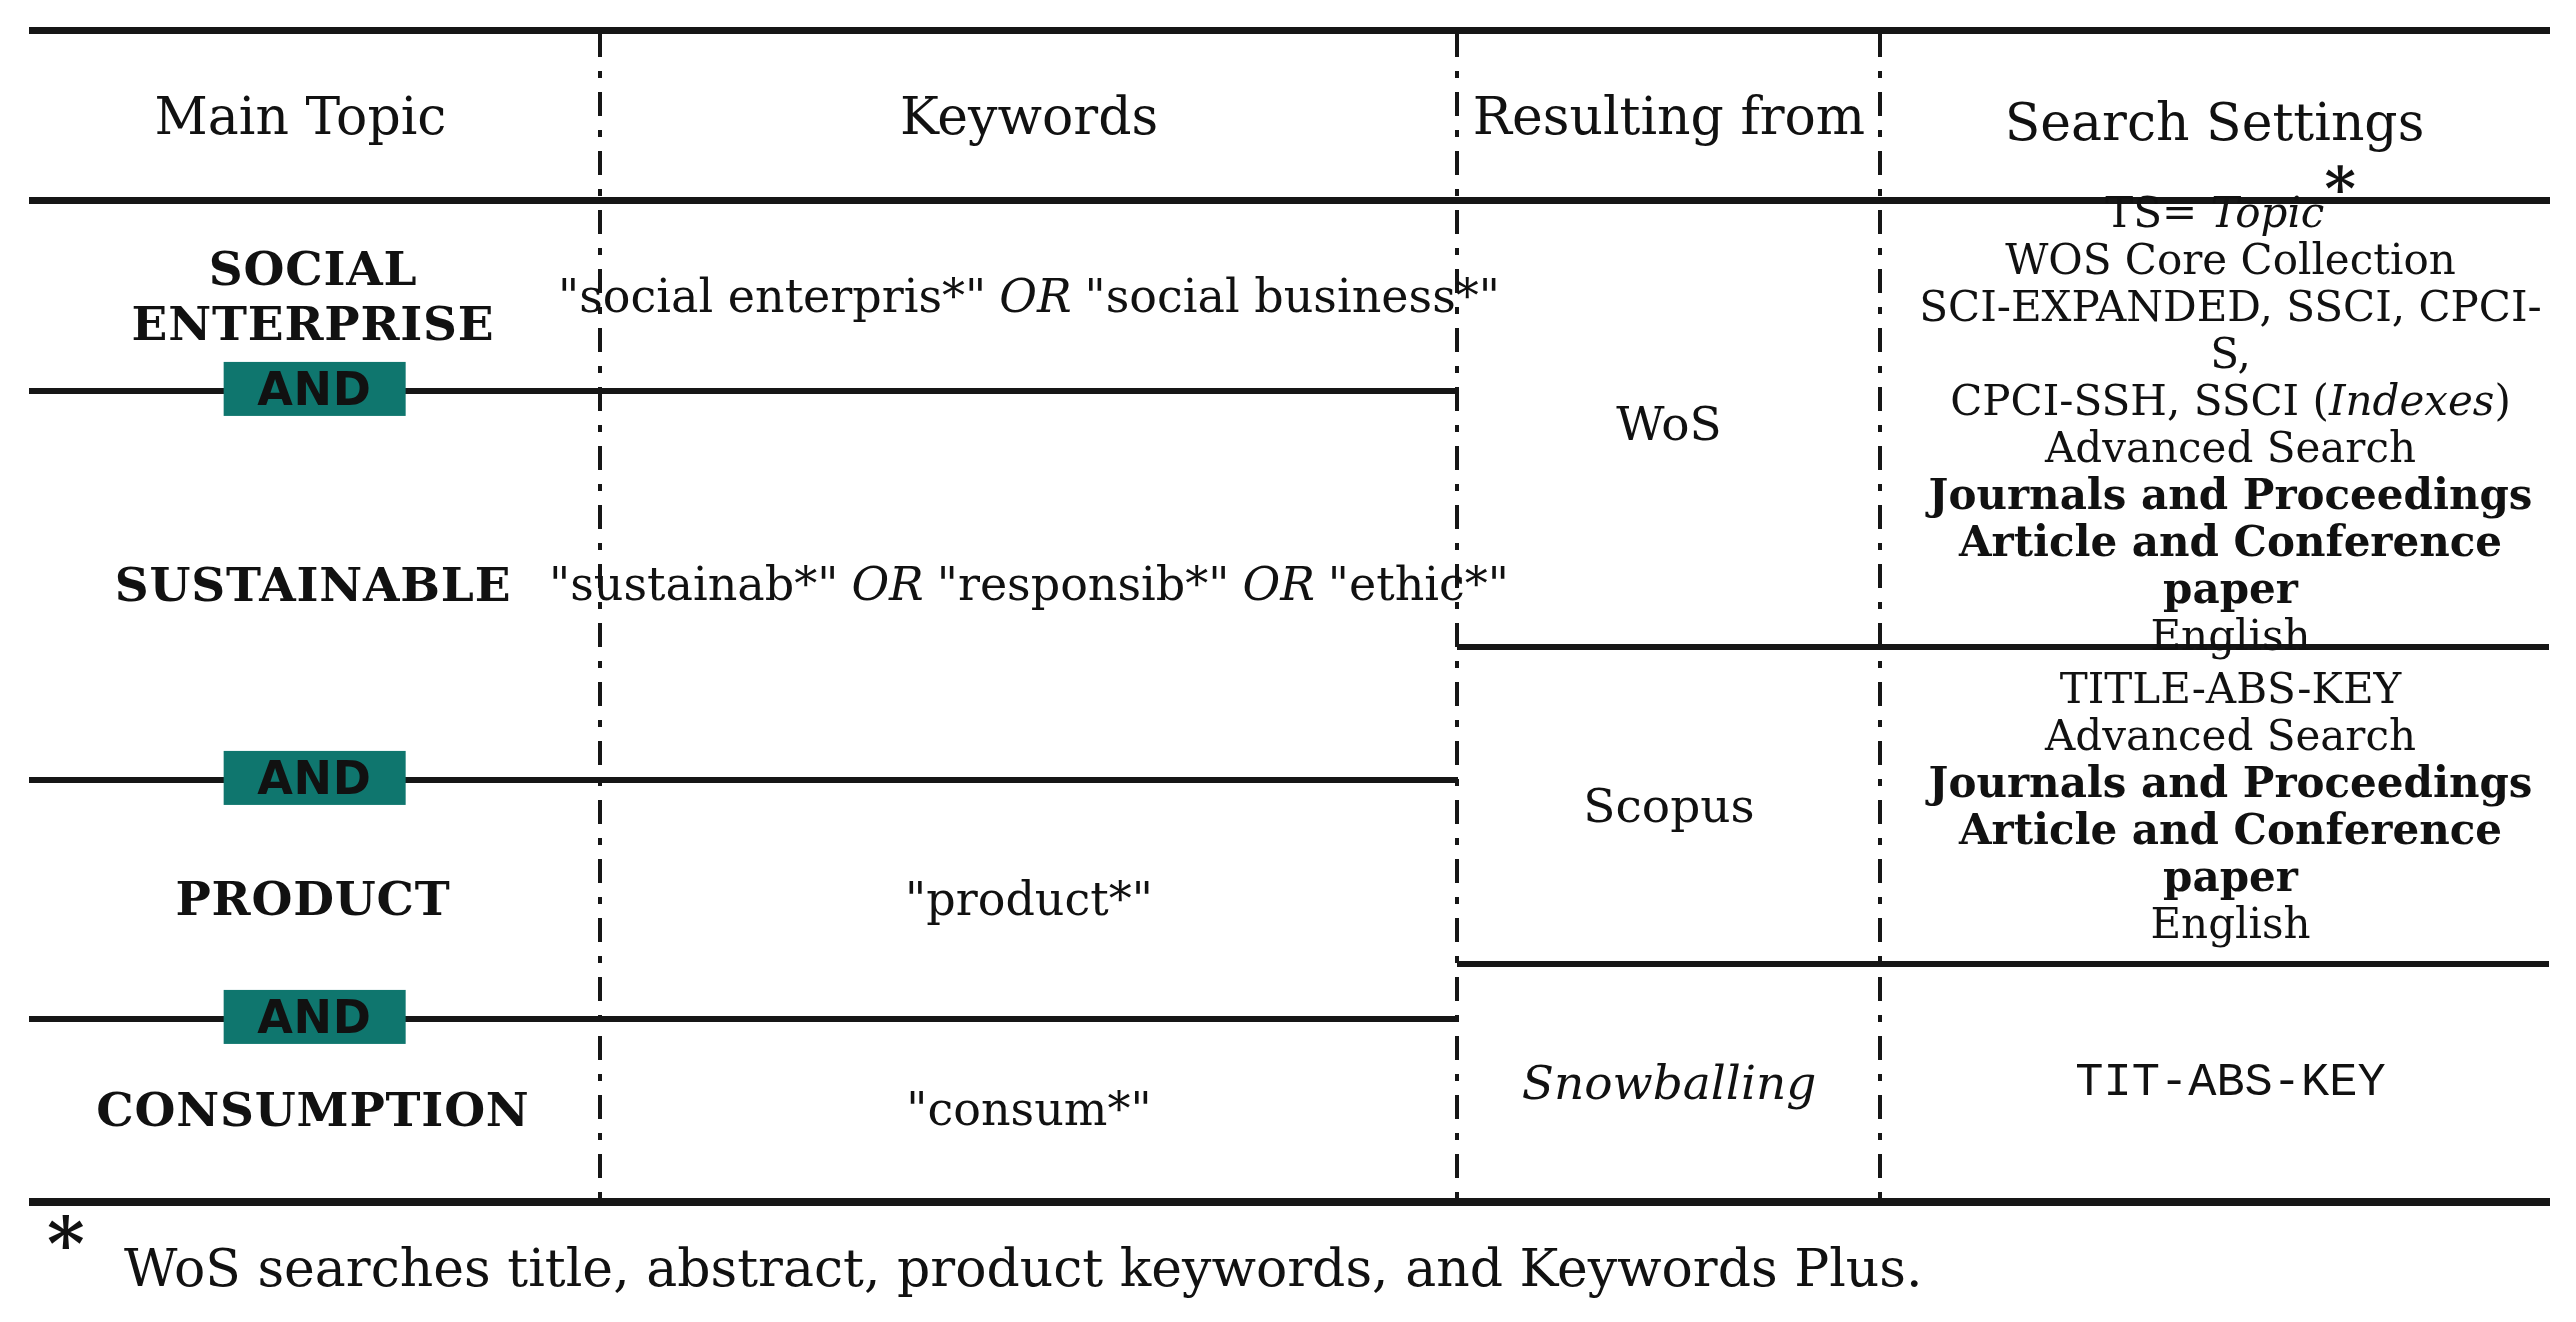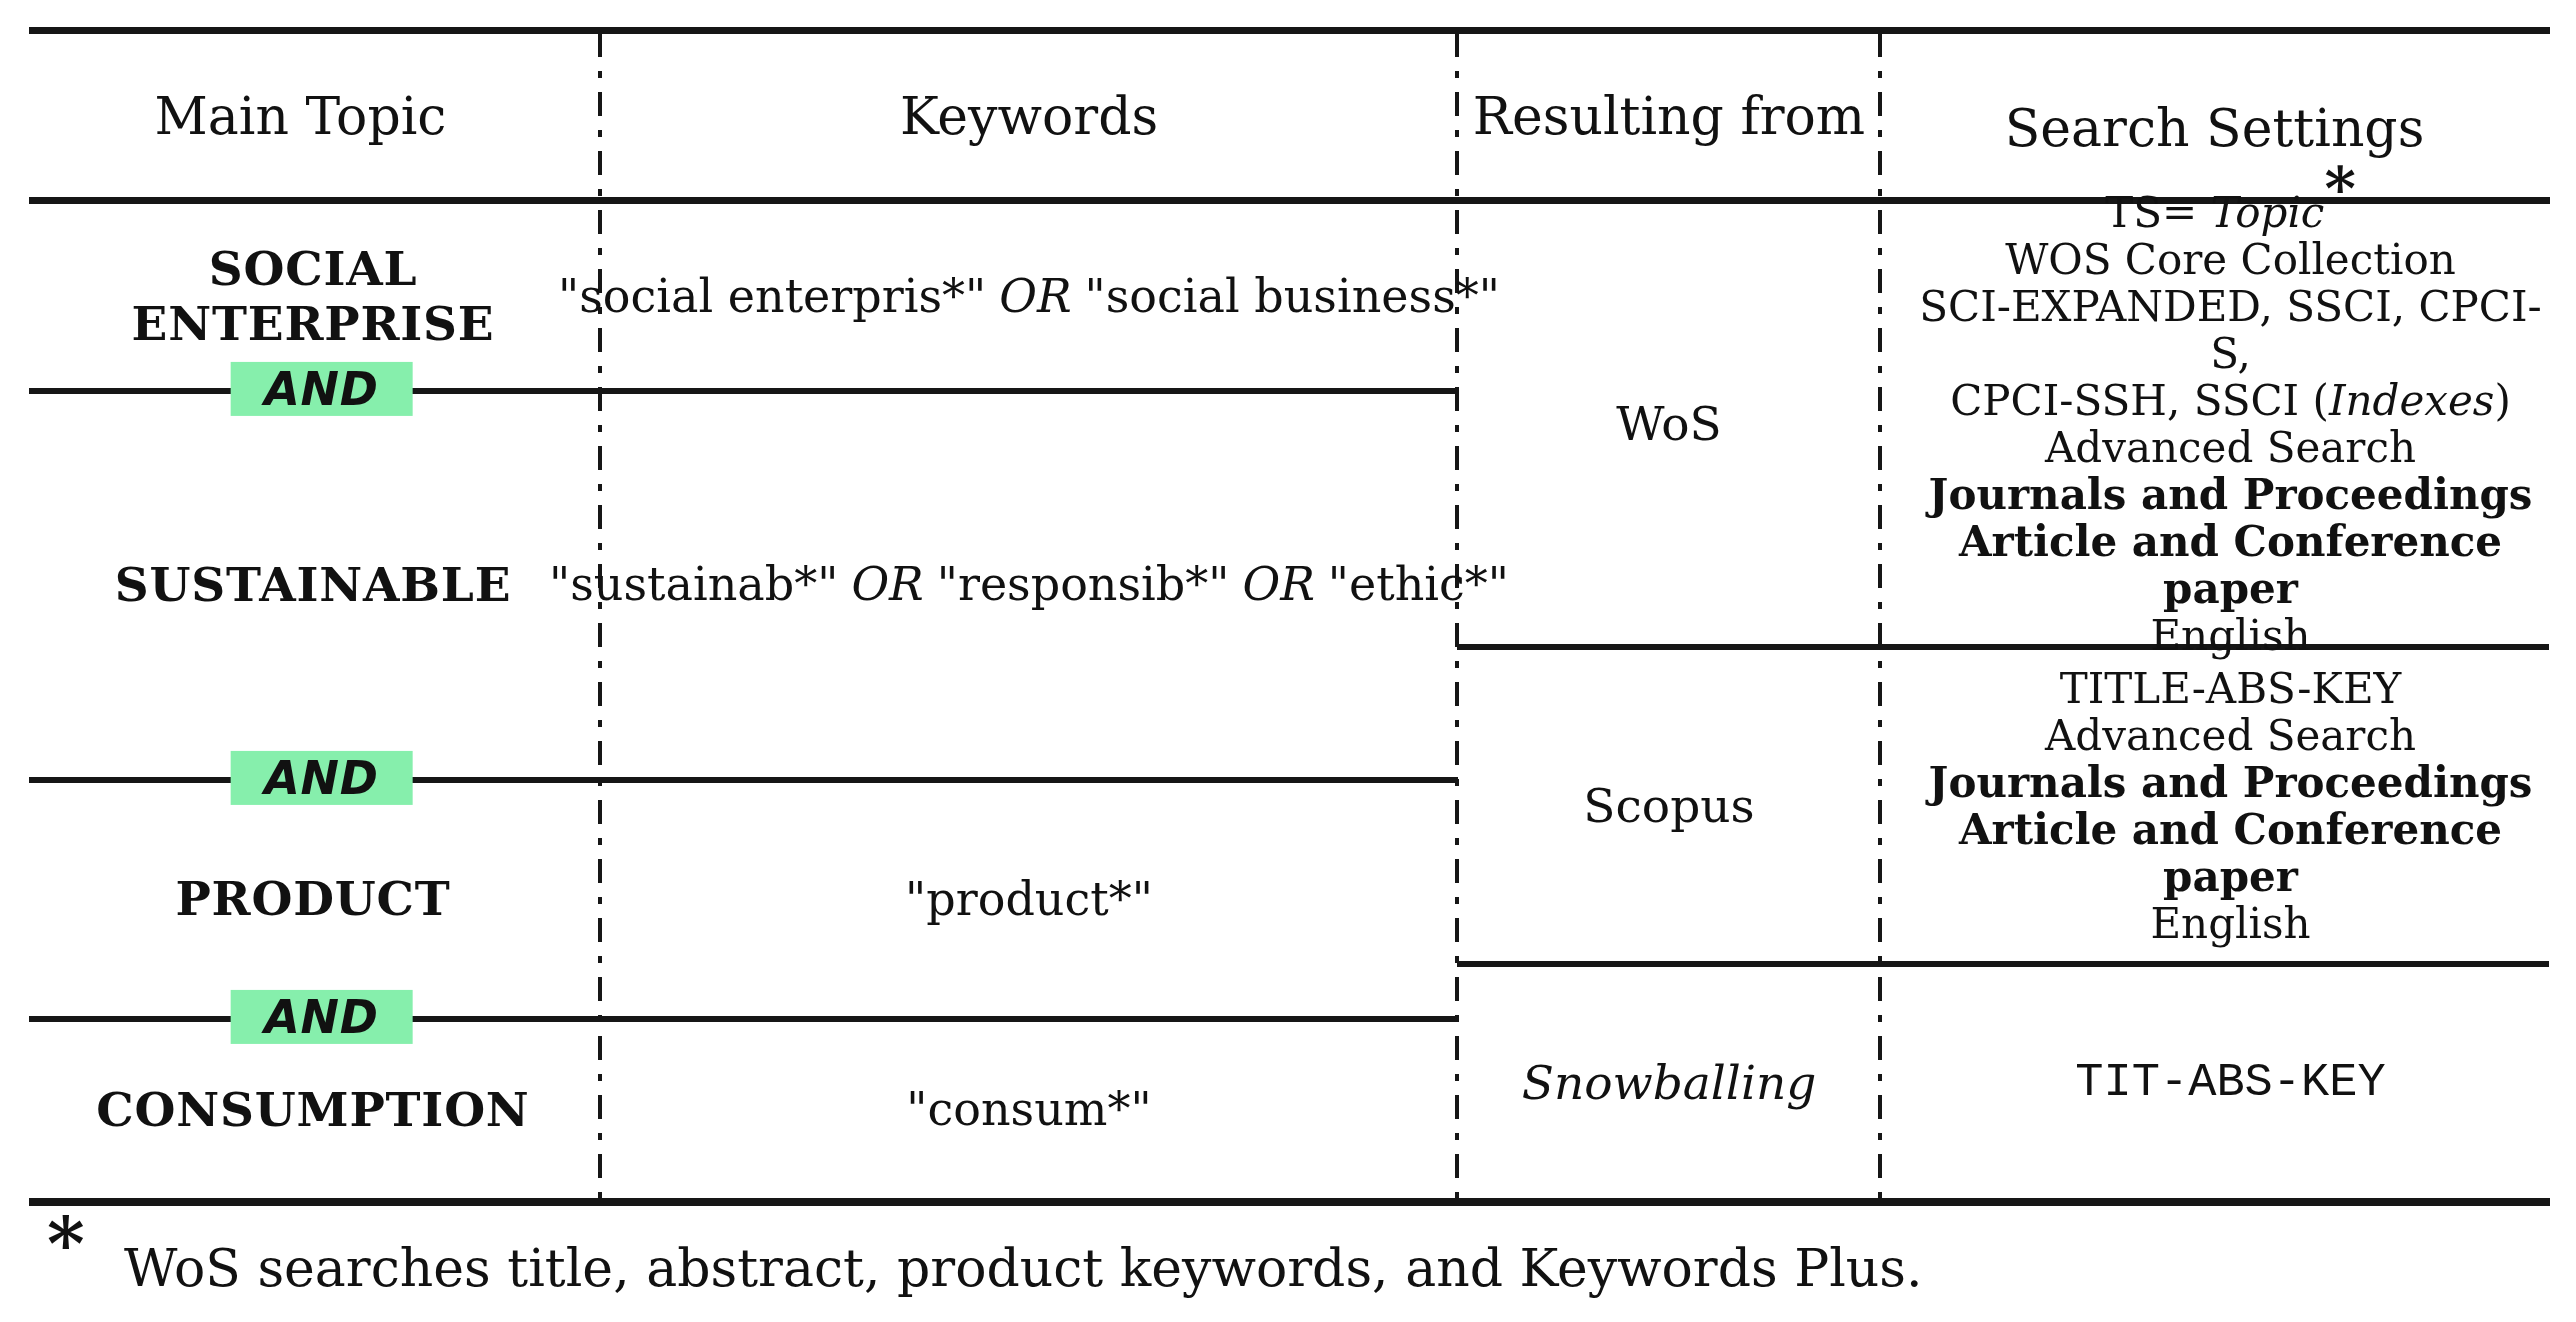--- a/index.html
+++ b/index.html
@@ -24,33 +24,33 @@
       transparent 24.4px,transparent 38px,
       #161616 38px,#161616 45px,
       transparent 45px,transparent 59px);
   }
   .vdiv-1{left:598px;}
   .vdiv-2{left:1455px;}
   .vdiv-3{left:1878px;}
   .and-sep{position:absolute;left:28.5px;width:1429px;height:5.7px;}
   .and-line{position:absolute;left:0;right:0;top:0;height:5.7px;background:#161616;}
   .and-label{
-    position:absolute;left:293px;top:2.4px;transform:translate(-50%,-52%);
-    background:#86efac;padding:0 34px;
+    position:absolute;left:286px;top:2.4px;transform:translate(-50%,-52%);
+    background:#0f766e;padding:0 34px;
     font-family:"DejaVu Sans","Liberation Sans",sans-serif;
-    font-style:italic;font-weight:600;font-size:46px;letter-spacing:0.8px;
+    font-weight:600;font-size:46px;letter-spacing:0.8px;
   }
   .rsep{position:absolute;left:1457px;width:1092px;height:5.7px;background:#161616;}
   
   .cell{position:absolute;display:flex;align-items:center;justify-content:center;text-align:center;}
   .hcell{font-size:52px;}
   .hc-1{left:16px;top:34px;width:569px;height:163px;}
   .hc-2{left:603px;top:34px;width:852px;height:163px;}
   .hc-3{left:1460px;top:34px;width:418px;height:163px;}
-  .hc-4{left:1882px;top:40px;width:665px;height:175px;}
+  .hc-4{left:1882px;top:34px;width:665px;height:175px;}
 
   .tcell{left:28.5px;width:569px;font-weight:700;font-size:47px;letter-spacing:0.8px;}
   .kcell{left:603px;width:852px;font-size:46px;white-space:nowrap;}
   .row-1{top:203px;height:185px;}
   .row-2{top:394px;height:380px;}
   .row-3{top:782px;height:233px;}
   .row-4{top:1021px;height:176px;}
   .kcell .op{font-style:italic;margin:0 13px;}
 
   .scell{left:1460px;width:418px;font-size:47px;}

